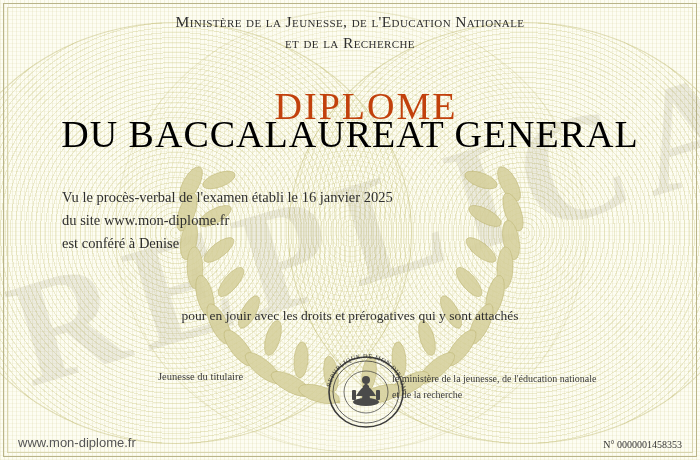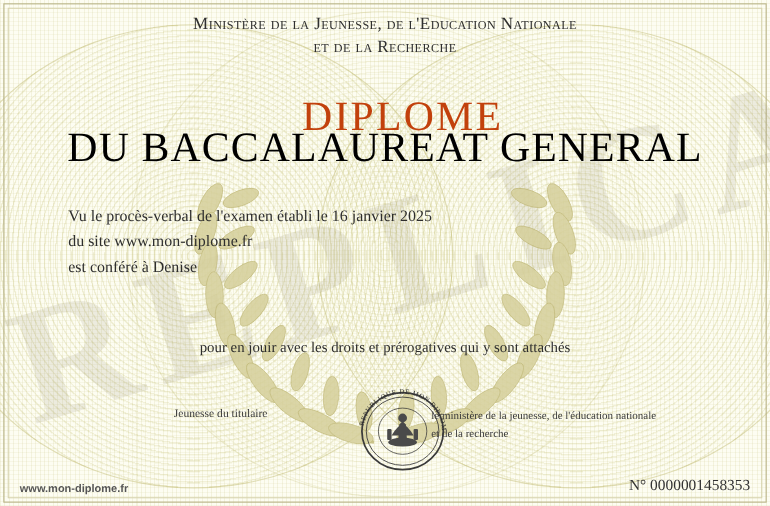--- a/index.html
+++ b/index.html
@@ -151,30 +151,29 @@
     left: 322px;
     top: 352px;
     width: 88px;
     height: 78px;
   }
 
   .footer-left {
     position: absolute;
     left: 18px;
     bottom: 10px;
-    font-size: 10px;
+    font-size: 13px;
     color: #555;
     font-family: "Liberation Sans", sans-serif;
-    font-weight: bold;
   }
   .footer-right {
     position: absolute;
     right: 18px;
     bottom: 10px;
-    font-size: 14px;
+    font-size: 10px;
     color: #333;
     font-family: "Liberation Serif", serif;
   }
 </style>
 </head>
 <body>
 
 <div id="page">
 
   <div class="bg-base"></div>

